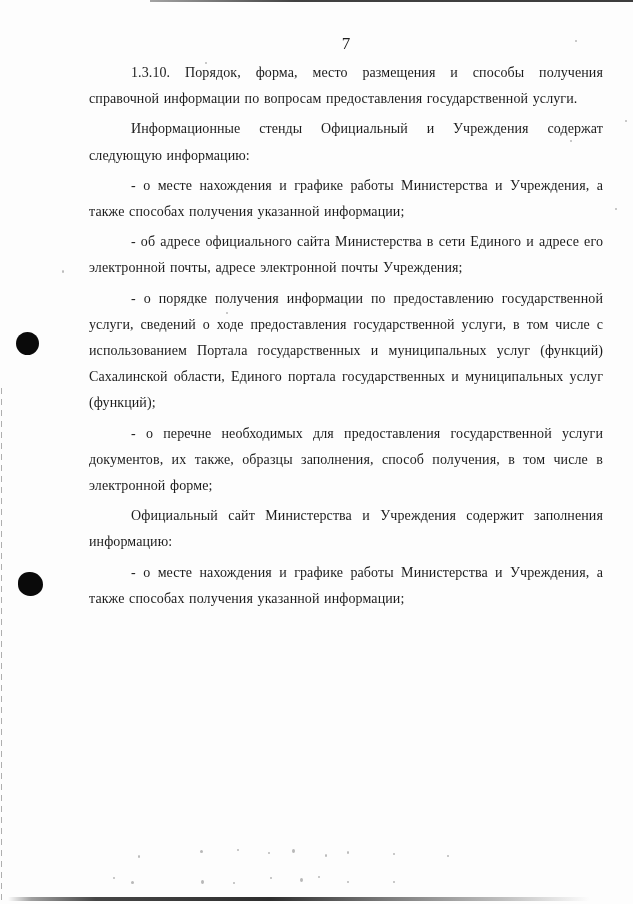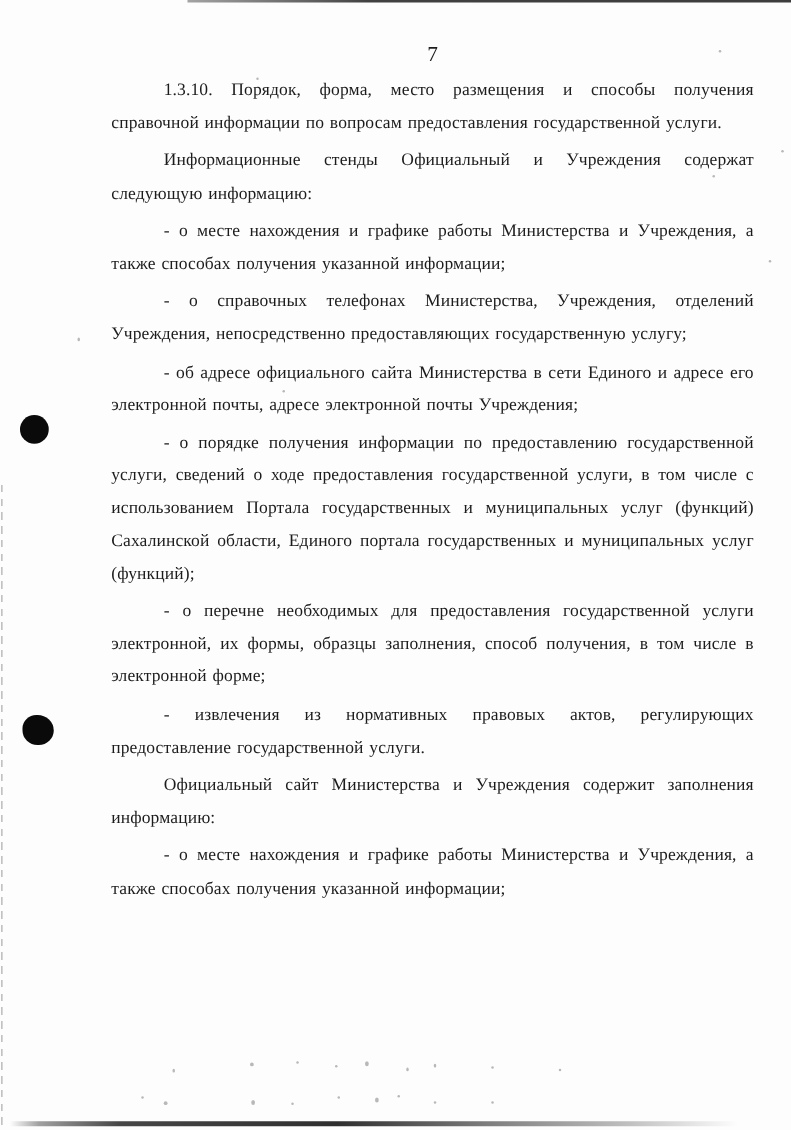--- a/index.html
+++ b/index.html
@@ -81,25 +81,23 @@
 <body>
 
 <div class="page">
 
   <div class="page-number">7</div>
 
   <div class="content">
     <p class="para">1.3.10. Порядок, форма, место размещения и способы получения справочной информации по вопросам предоставления государственной услуги.</p>
     <p class="para">Информационные стенды Официальный и Учреждения содержат следующую информацию:</p>
     <p class="para">- о месте нахождения и графике работы Министерства и Учреждения, а также способах получения указанной информации;</p>
-    <p class="para">- о справочных телефонах Министерства, Учреждения, отделений Учреждения, непосредственно предоставляющих государственную услугу;</p>
     <p class="para">- об адресе официального сайта Министерства в сети Единого и адресе его электронной почты, адресе электронной почты Учреждения;</p>
     <p class="para">- о порядке получения информации по предоставлению государственной услуги, сведений о ходе предоставления государственной услуги, в том числе с использованием Портала государственных и муниципальных услуг (функций) Сахалинской области, Единого портала государственных и муниципальных услуг (функций);</p>
-    <p class="para">- о перечне необходимых для предоставления государственной услуги электронной, их формы, образцы заполнения, способ получения, в том числе в электронной форме;</p>
-    <p class="para">- извлечения из нормативных правовых актов, регулирующих предоставление государственной услуги.</p>
+    <p class="para">- о перечне необходимых для предоставления государственной услуги документов, их также, образцы заполнения, способ получения, в том числе в электронной форме;</p>
     <p class="para">Официальный сайт Министерства и Учреждения содержит заполнения информацию:</p>
     <p class="para">- о месте нахождения и графике работы Министерства и Учреждения, а также способах получения указанной информации;</p>
   </div>
 
   <div class="hole hole-1"></div>
   <div class="hole hole-2"></div>
 
   <div class="edge-top"></div>
   <div class="edge-bottom"></div>
   <div class="edge-left"></div>

